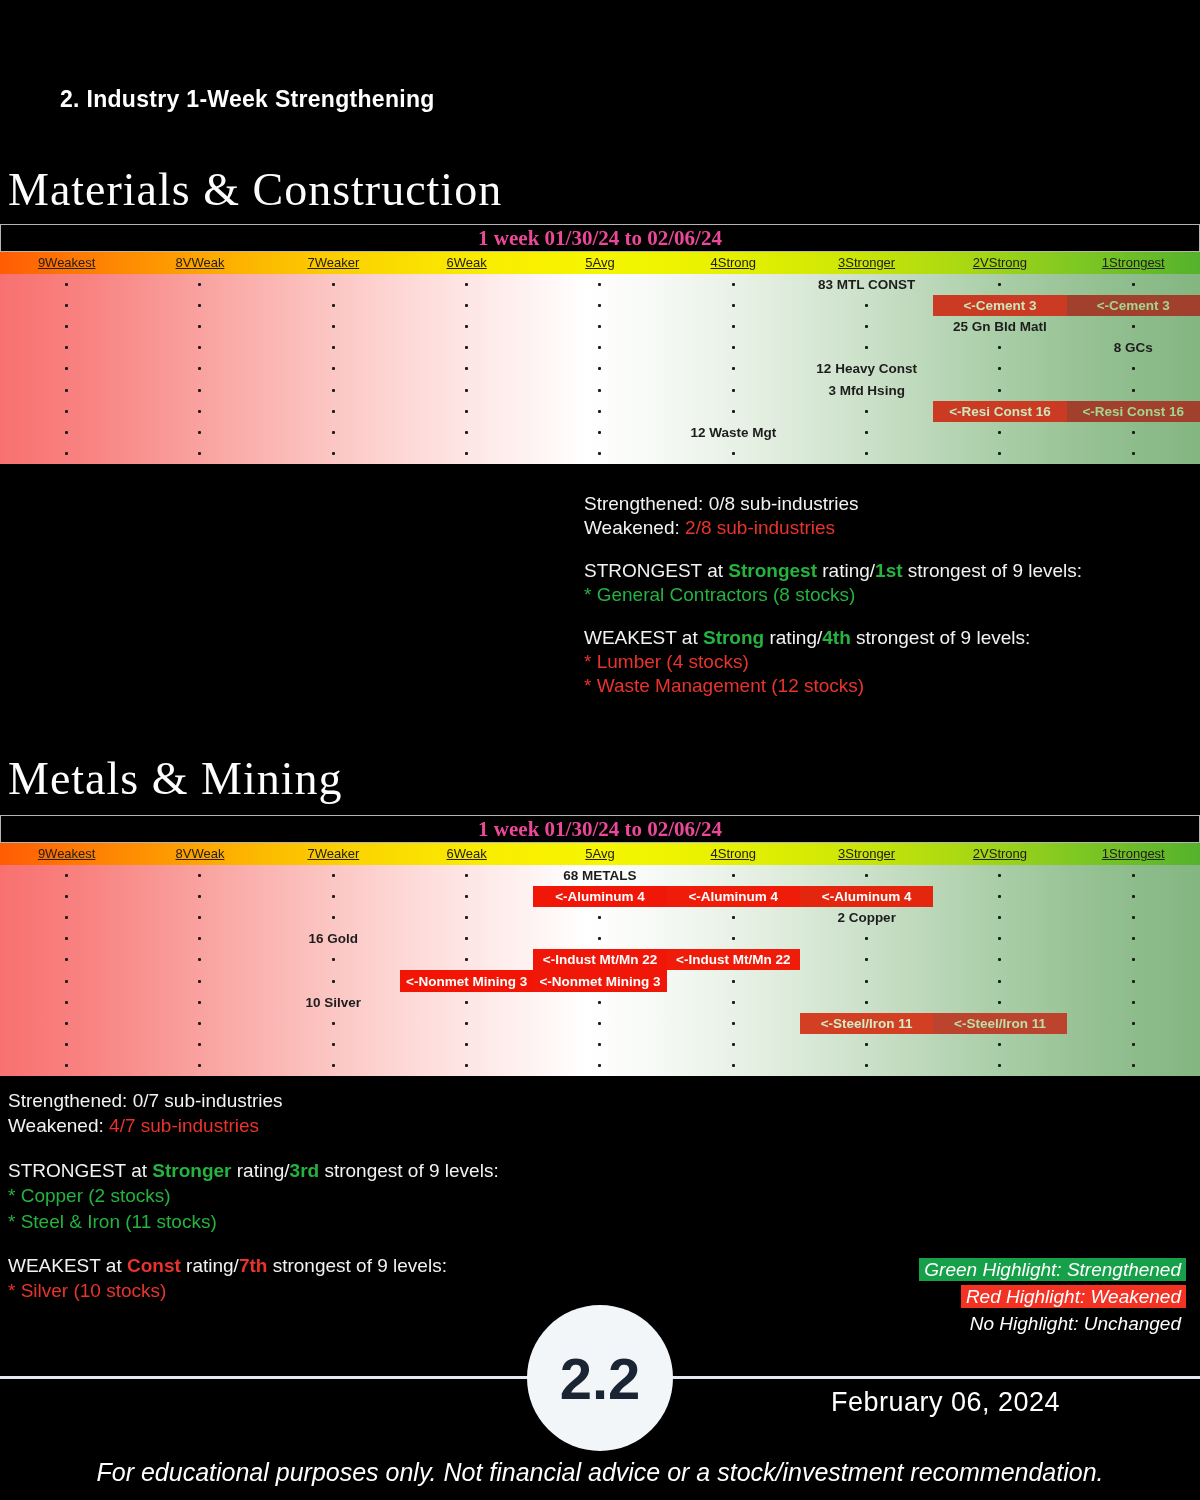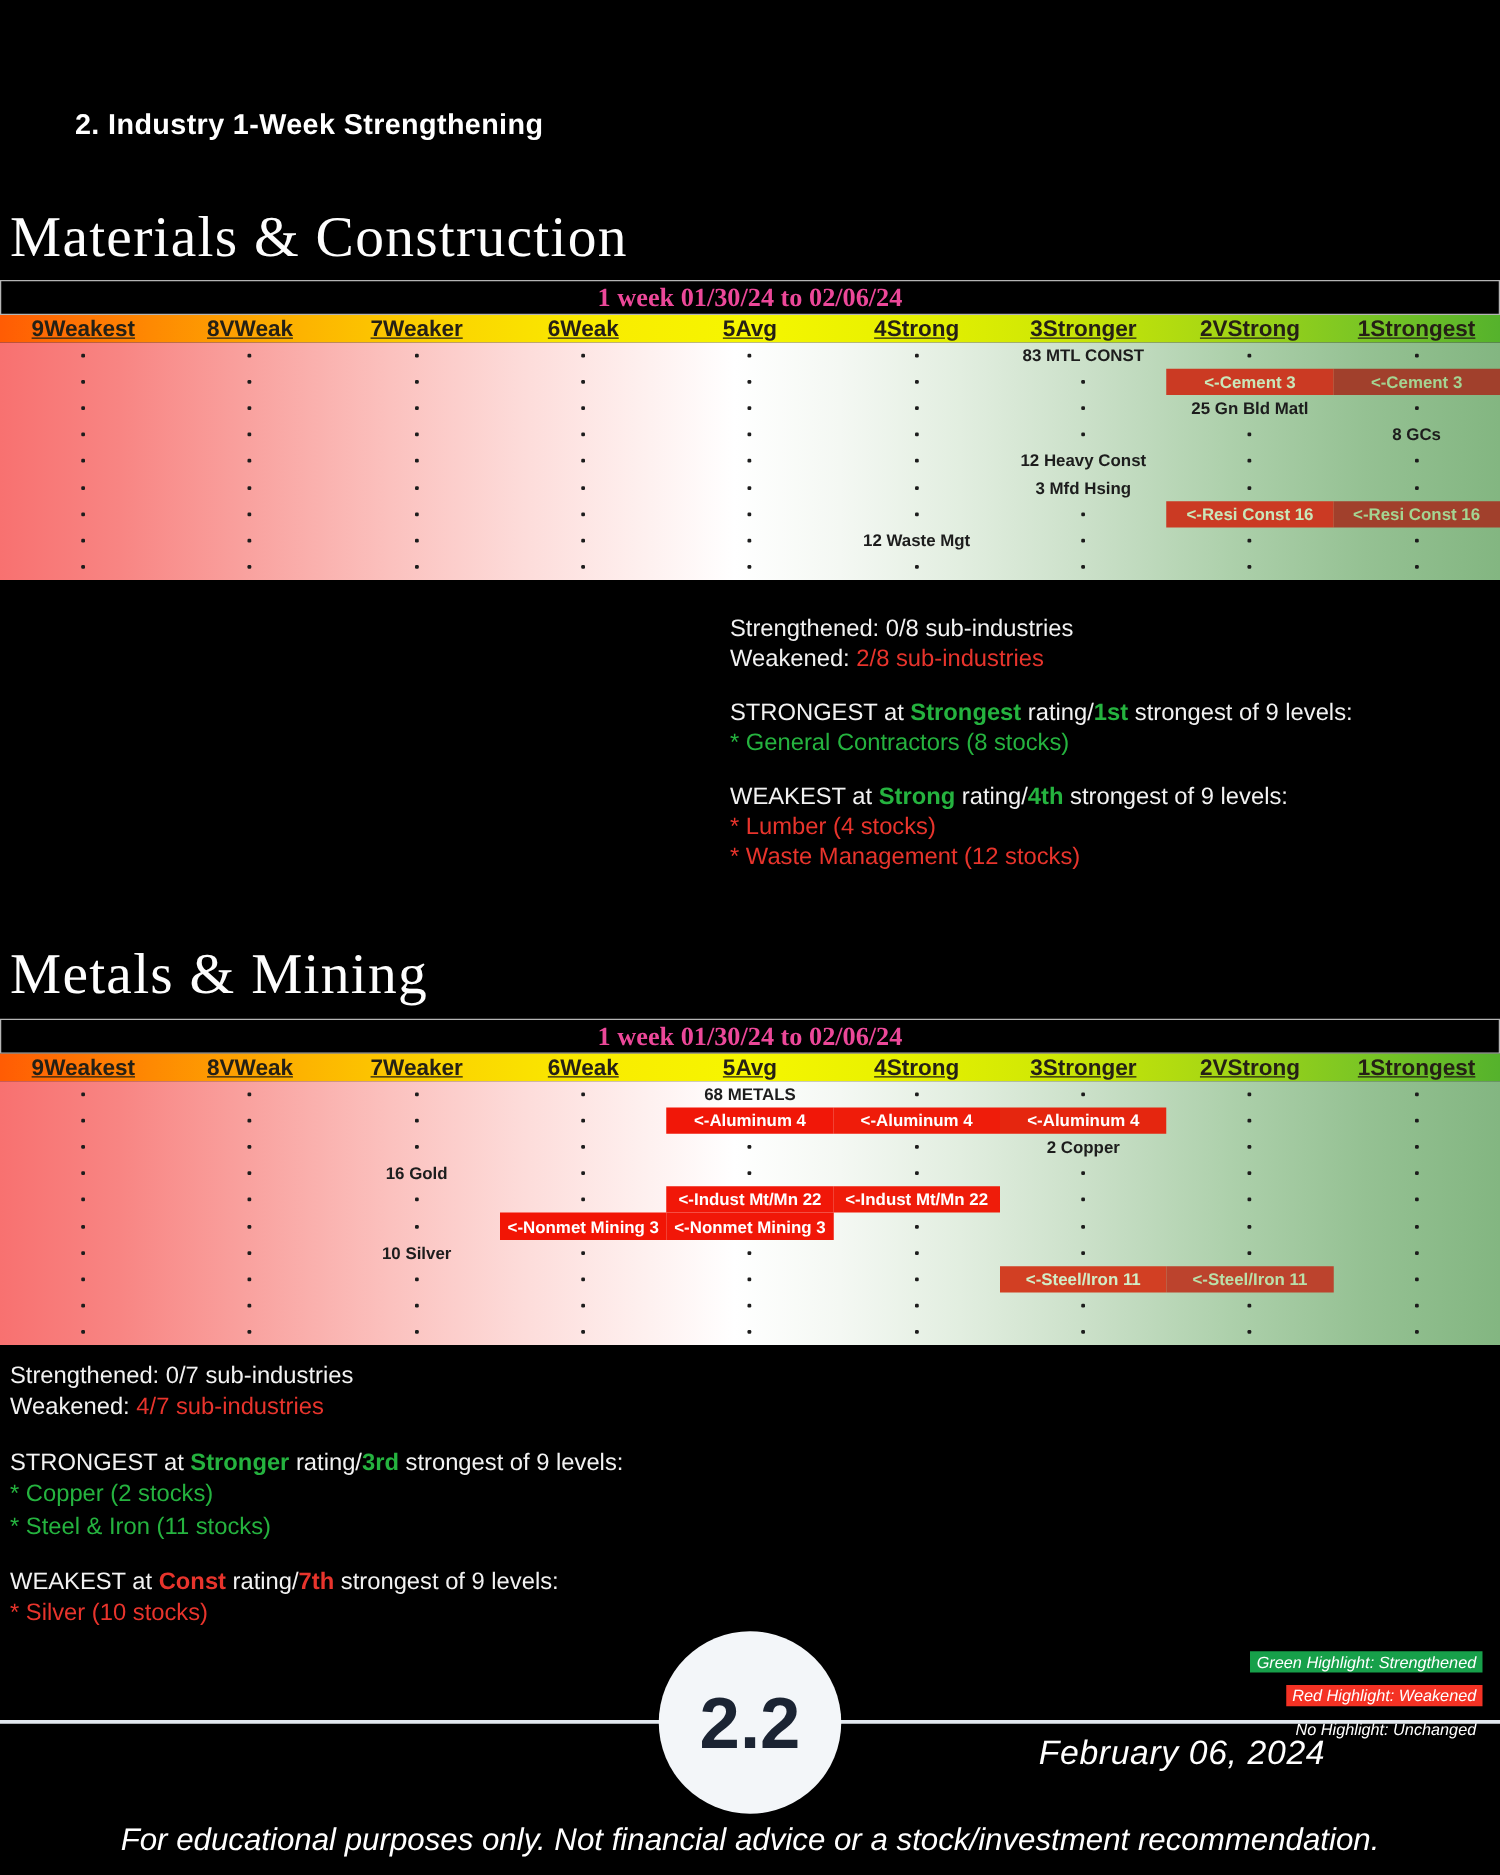--- a/index.html
+++ b/index.html
@@ -16,51 +16,51 @@
   .stable{position:absolute;left:0;width:1200px;}
   #table-0{top:224px;}
   #table-1{top:815px;}
 
   .period{height:28px;background:#000;border:1px solid #b5b5b5;box-sizing:border-box;
           color:#ec4899;font-family:"Liberation Serif",serif;font-weight:bold;font-size:21px;
           text-align:center;line-height:27px;}
   .colrow{display:flex;height:22px;
           background:linear-gradient(90deg,#ff5c04 0%,#fe8902 10%,#fdb300 20%,#fbd500 30%,
                      #f9ec00 40%,#f6f600 50%,#e8f100 60%,#cfe805 70%,#abd912 80%,#7ec723 90%,#55b22c 100%);}
-  .colhead{flex:1;text-align:center;font-size:18px;font-weight:bold;color:#252015;
+  .colhead{flex:1;text-align:center;font-size:13px;font-weight:normal;color:#252015;
            text-decoration:underline;line-height:22px;white-space:nowrap;}
   .gridbody{background:linear-gradient(90deg,#f87170 0%,#f88583 8%,#f9a09d 16%,#fbc1be 26%,
             #fddcda 35%,#fef0ef 43%,#ffffff 49%,#f4f8f3 56%,#e2eee0 64%,#c9dfc7 73%,
             #add0ab 82%,#95c193 91%,#83b681 100%);}
   .grow{display:flex;height:21.1px;}
   .gcell{flex:1;display:flex;align-items:center;justify-content:center;
          font-size:13.5px;font-weight:bold;color:#1d1d1d;white-space:nowrap;overflow:visible;}
   .dot{width:3px;height:3px;background:#1c1c1c;border-radius:1px;display:inline-block;}
 
   .summary{position:absolute;color:#f2f2f2;font-size:19px;line-height:24px;}
   #summary-0{left:584px;top:492px;}
   #summary-1{left:8px;top:1088px;line-height:25.4px;}
   .sline{min-height:1em;white-space:pre-wrap;}
   .seg-w{color:#f2f2f2;}
   .seg-r{color:#e8342c;}
   .seg-g{color:#25b33f;}
   .bold{font-weight:bold;}
 
-  .legend{position:absolute;right:14px;top:1316px;text-align:right;font-style:italic;
-          font-size:13px;line-height:27px;color:#fff;}
+  .legend{position:absolute;right:14px;top:1256px;text-align:right;font-style:italic;
+          font-size:19px;line-height:27px;color:#fff;}
   .legend .row{margin-bottom:0px;}
   .hl-g{background:#17a04a;padding:1px 5px;}
   .hl-r{background:#f43224;padding:1px 5px;}
   .hl-n{padding:1px 5px;}
 
   .divider{position:absolute;left:0;top:1376px;width:1200px;height:3px;background:#e3e9ef;}
   .badge{position:absolute;left:527px;top:1305px;width:146px;height:146px;border-radius:50%;
          background:#f3f6f9;display:flex;align-items:center;justify-content:center;
          font-size:58px;font-weight:bold;color:#1b2433;z-index:5;}
-  .date{position:absolute;left:831px;top:1387px;font-size:27px;color:#fff;letter-spacing:.5px;font-style:italic;}
+  .date{position:absolute;left:831px;top:1387px;font-size:27px;color:#fff;letter-spacing:.5px;}
   .disclaimer{position:absolute;left:0;top:1458px;width:1200px;text-align:center;
               font-style:italic;font-size:25px;color:#fff;}
 </style>
 </head>
 <body>
 
 <div class="page">
 
   <div class="kicker">2. Industry 1-Week Strengthening</div>
 

